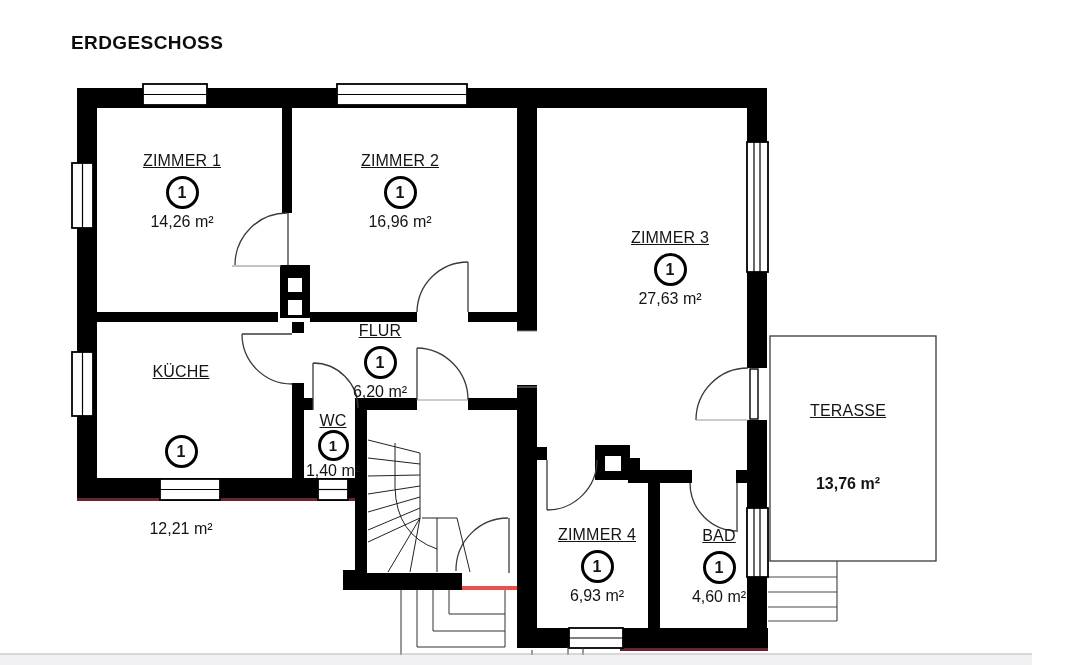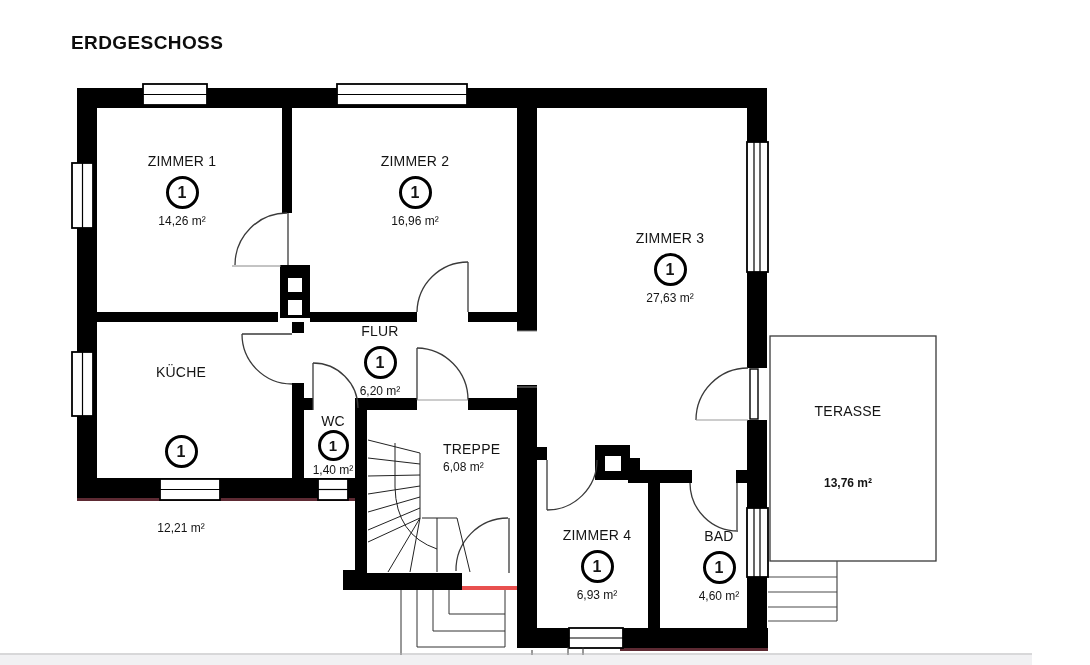--- a/index.html
+++ b/index.html
@@ -3,32 +3,32 @@
 <meta charset="utf-8">
 <style>
   html,body{margin:0;padding:0;background:#ffffff;}
   #stage{position:relative;width:1032px;height:665px;background:#ffffff;overflow:hidden;
          font-family:"Liberation Sans",sans-serif;}
   #plan-svg{position:absolute;left:0;top:0;}
   #page-title{position:absolute;left:71px;top:32px;font-size:19px;font-weight:bold;
               letter-spacing:.4px;color:#0d0d0d;white-space:nowrap;}
   .rl{position:absolute;width:120px;display:flex;flex-direction:column;align-items:center;
       color:#141414;}
-  .rl .nm{font-size:14px;line-height:14px;letter-spacing:.2px;white-space:nowrap;}
+  .rl .nm{font-size:16px;line-height:14px;letter-spacing:.2px;white-space:nowrap;text-decoration:underline;}
   .rl .mk{width:33px;height:33px;border:3px solid #000;border-radius:50%;box-sizing:border-box;
           margin-top:8px;display:flex;align-items:center;justify-content:center;
           font-weight:bold;font-size:16px;background:#fff;}
-  .rl .ar{font-size:12px;line-height:15px;margin-top:5px;white-space:nowrap;}
+  .rl .ar{font-size:16px;line-height:15px;margin-top:5px;white-space:nowrap;}
   .rl.compact .mk{width:31px;height:31px;margin-top:2px;font-size:15px;}
   .rl.compact .ar{margin-top:2px;}
   .rl.stack-sm{align-items:flex-start;width:100px;}
   .rl.stack-sm .ar{margin-top:4px;}
   .rl.terrace .ar{margin-top:58px;font-weight:bold;}
   #rl-zimmer1{left:122px;top:154px;}
-  #rl-zimmer2{left:355px;top:154px;}
+  #rl-zimmer2{left:340px;top:154px;}
   #rl-zimmer3{left:610px;top:231px;}
   #rl-kueche{left:121px;top:365px;gap:48px;}
   #rl-flur{left:320px;top:324px;}
   #rl-wc{left:273px;top:414px;}
   #rl-treppe{left:443px;top:442px;}
   #rl-zimmer4{left:537px;top:528px;align-items:center;}
   #rl-bad{left:659px;top:529px;}
   #rl-terasse{left:788px;top:404px;}
 </style>
 </head>
@@ -225,24 +225,20 @@
     <div class="mk">1</div>
     <div class="ar">6,20 m²</div>
   </div>
 
   <div class="rl compact" id="rl-wc">
     <div class="nm">WC</div>
     <div class="mk">1</div>
     <div class="ar">1,40 m²</div>
   </div>
 
-  <div class="rl stack-sm" id="rl-treppe">
-    <div class="nm">TREPPE</div>
-    <div class="ar">6,08 m²</div>
-  </div>
 
   <div class="rl" id="rl-zimmer4">
     <div class="nm">ZIMMER 4</div>
     <div class="mk">1</div>
     <div class="ar">6,93 m²</div>
   </div>
 
   <div class="rl" id="rl-bad">
     <div class="nm">BAD</div>
     <div class="mk">1</div>

